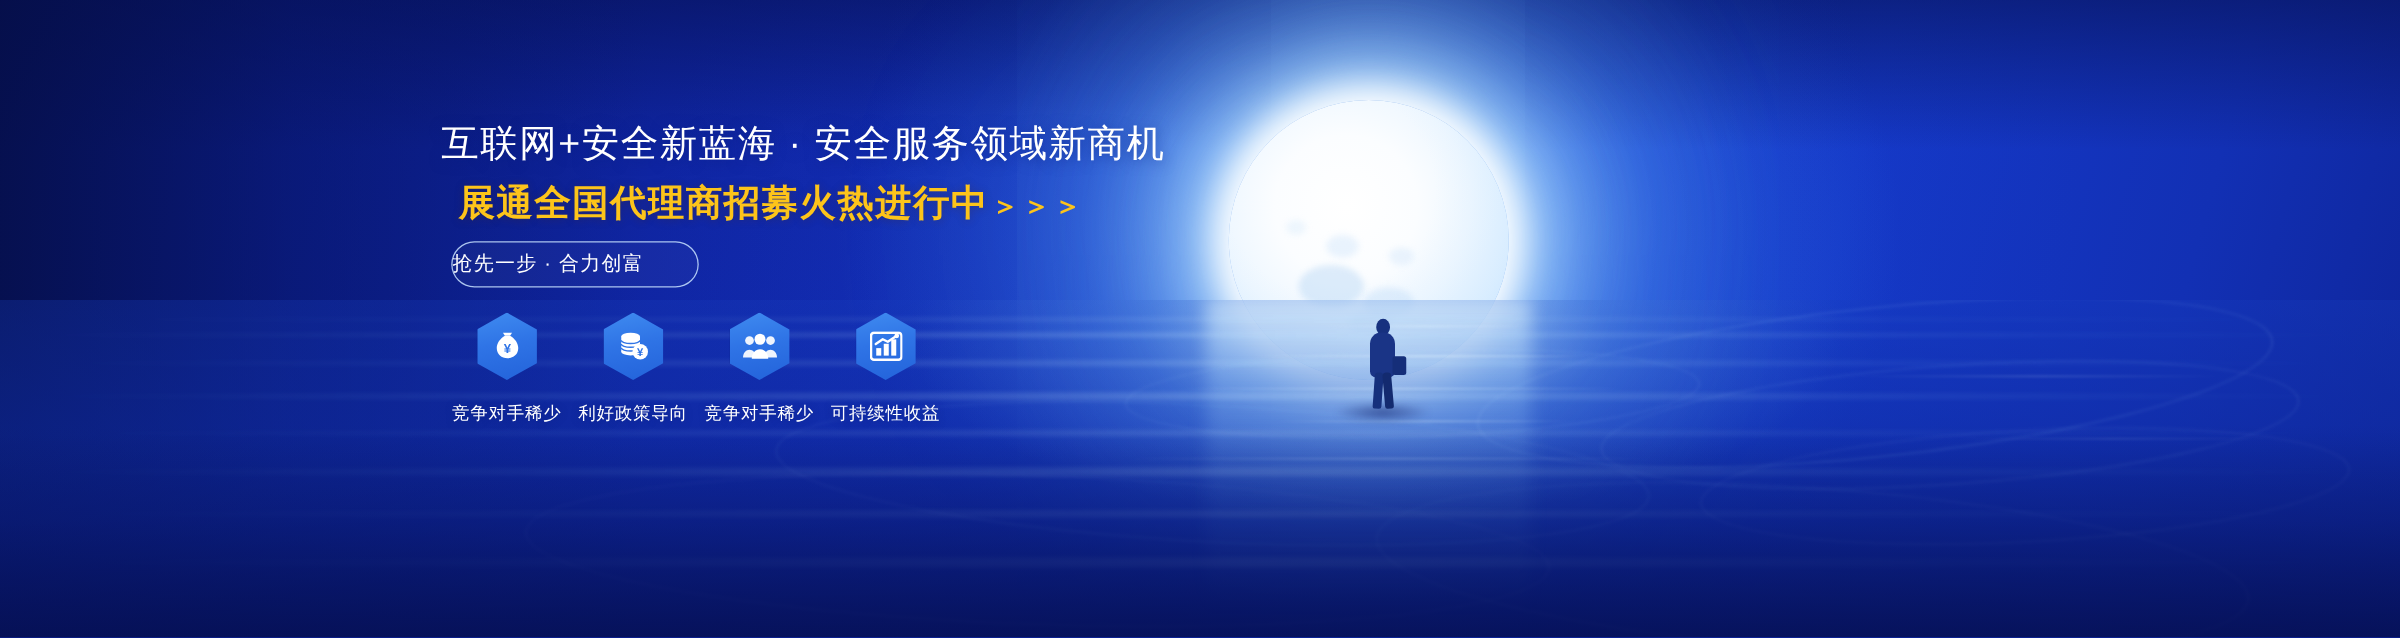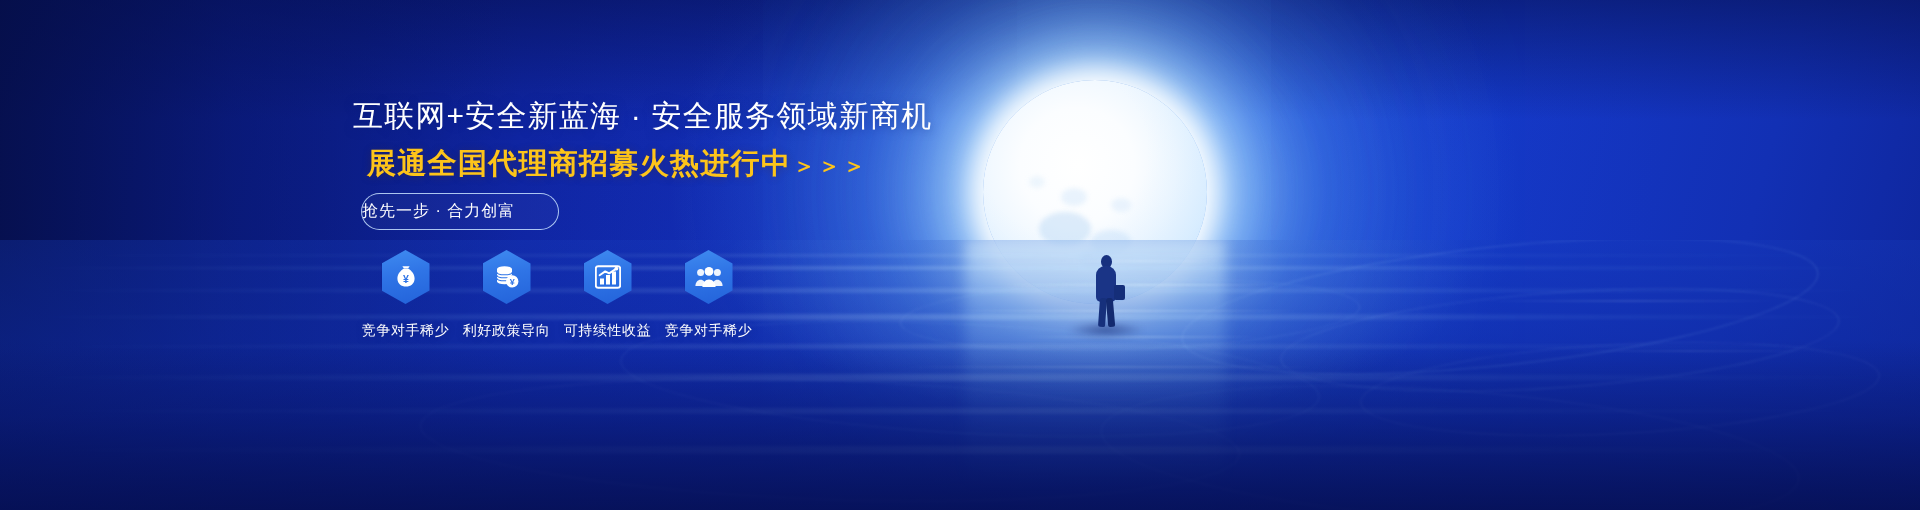--- a/index.html
+++ b/index.html
@@ -346,45 +346,45 @@
             </svg>
           </div>
         </div>
         <div class="feature-label">利好政策导向</div>
       </div>
 
       <div class="feature">
         <div class="hexwrap">
           <div class="hex"></div>
           <div class="hexicon">
+            <svg width="28" height="22" viewBox="0 0 28 22">
+              <circle cx="5.6" cy="6.4" r="3.5" fill="#ffffff" opacity="0.92"></circle>
+              <path d="M0.4 20c0-3.6 2.4-6.2 5.2-6.2s5.2 2.6 5.2 6.2z" fill="#ffffff" opacity="0.92"></path>
+              <circle cx="22.4" cy="6.4" r="3.5" fill="#ffffff" opacity="0.92"></circle>
+              <path d="M17.2 20c0-3.6 2.4-6.2 5.2-6.2s5.2 2.6 5.2 6.2z" fill="#ffffff" opacity="0.92"></path>
+              <circle cx="14" cy="5.4" r="4.4" fill="#ffffff"></circle>
+              <path d="M7.4 21c0-4.4 2.9-7.6 6.6-7.6s6.6 3.2 6.6 7.6z" fill="#ffffff"></path>
+            </svg>
+          </div>
+        </div>
+        <div class="feature-label">竞争对手稀少</div>
+      </div>
+
+      <div class="feature">
+        <div class="hexwrap">
+          <div class="hex"></div>
+          <div class="hexicon">
             <svg width="26" height="24" viewBox="0 0 26 24">
               <rect x="0.8" y="1.2" width="24.4" height="21.6" rx="2.4" fill="none" stroke="#ffffff" stroke-width="2"></rect>
               <rect x="5" y="13.5" width="4" height="6" fill="#ffffff"></rect>
               <rect x="11" y="10" width="4" height="9.5" fill="#ffffff"></rect>
               <rect x="17" y="6.5" width="4" height="13" fill="#ffffff"></rect>
               <path d="M4.6 10.2 L10.2 6.4 L14.2 8.4 L21.4 3.6" fill="none" stroke="#ffffff" stroke-width="1.9" stroke-linecap="round" stroke-linejoin="round"></path>
               <circle cx="21.4" cy="3.6" r="1.9" fill="#ffffff"></circle>
             </svg>
           </div>
         </div>
         <div class="feature-label">可持续性收益</div>
       </div>
 
-      <div class="feature">
-        <div class="hexwrap">
-          <div class="hex"></div>
-          <div class="hexicon">
-            <svg width="28" height="22" viewBox="0 0 28 22">
-              <circle cx="5.6" cy="6.4" r="3.5" fill="#ffffff" opacity="0.92"></circle>
-              <path d="M0.4 20c0-3.6 2.4-6.2 5.2-6.2s5.2 2.6 5.2 6.2z" fill="#ffffff" opacity="0.92"></path>
-              <circle cx="22.4" cy="6.4" r="3.5" fill="#ffffff" opacity="0.92"></circle>
-              <path d="M17.2 20c0-3.6 2.4-6.2 5.2-6.2s5.2 2.6 5.2 6.2z" fill="#ffffff" opacity="0.92"></path>
-              <circle cx="14" cy="5.4" r="4.4" fill="#ffffff"></circle>
-              <path d="M7.4 21c0-4.4 2.9-7.6 6.6-7.6s6.6 3.2 6.6 7.6z" fill="#ffffff"></path>
-            </svg>
-          </div>
-        </div>
-        <div class="feature-label">竞争对手稀少</div>
-      </div>
-
     </div>
   </div>
 </div>
 
 </body></html>

